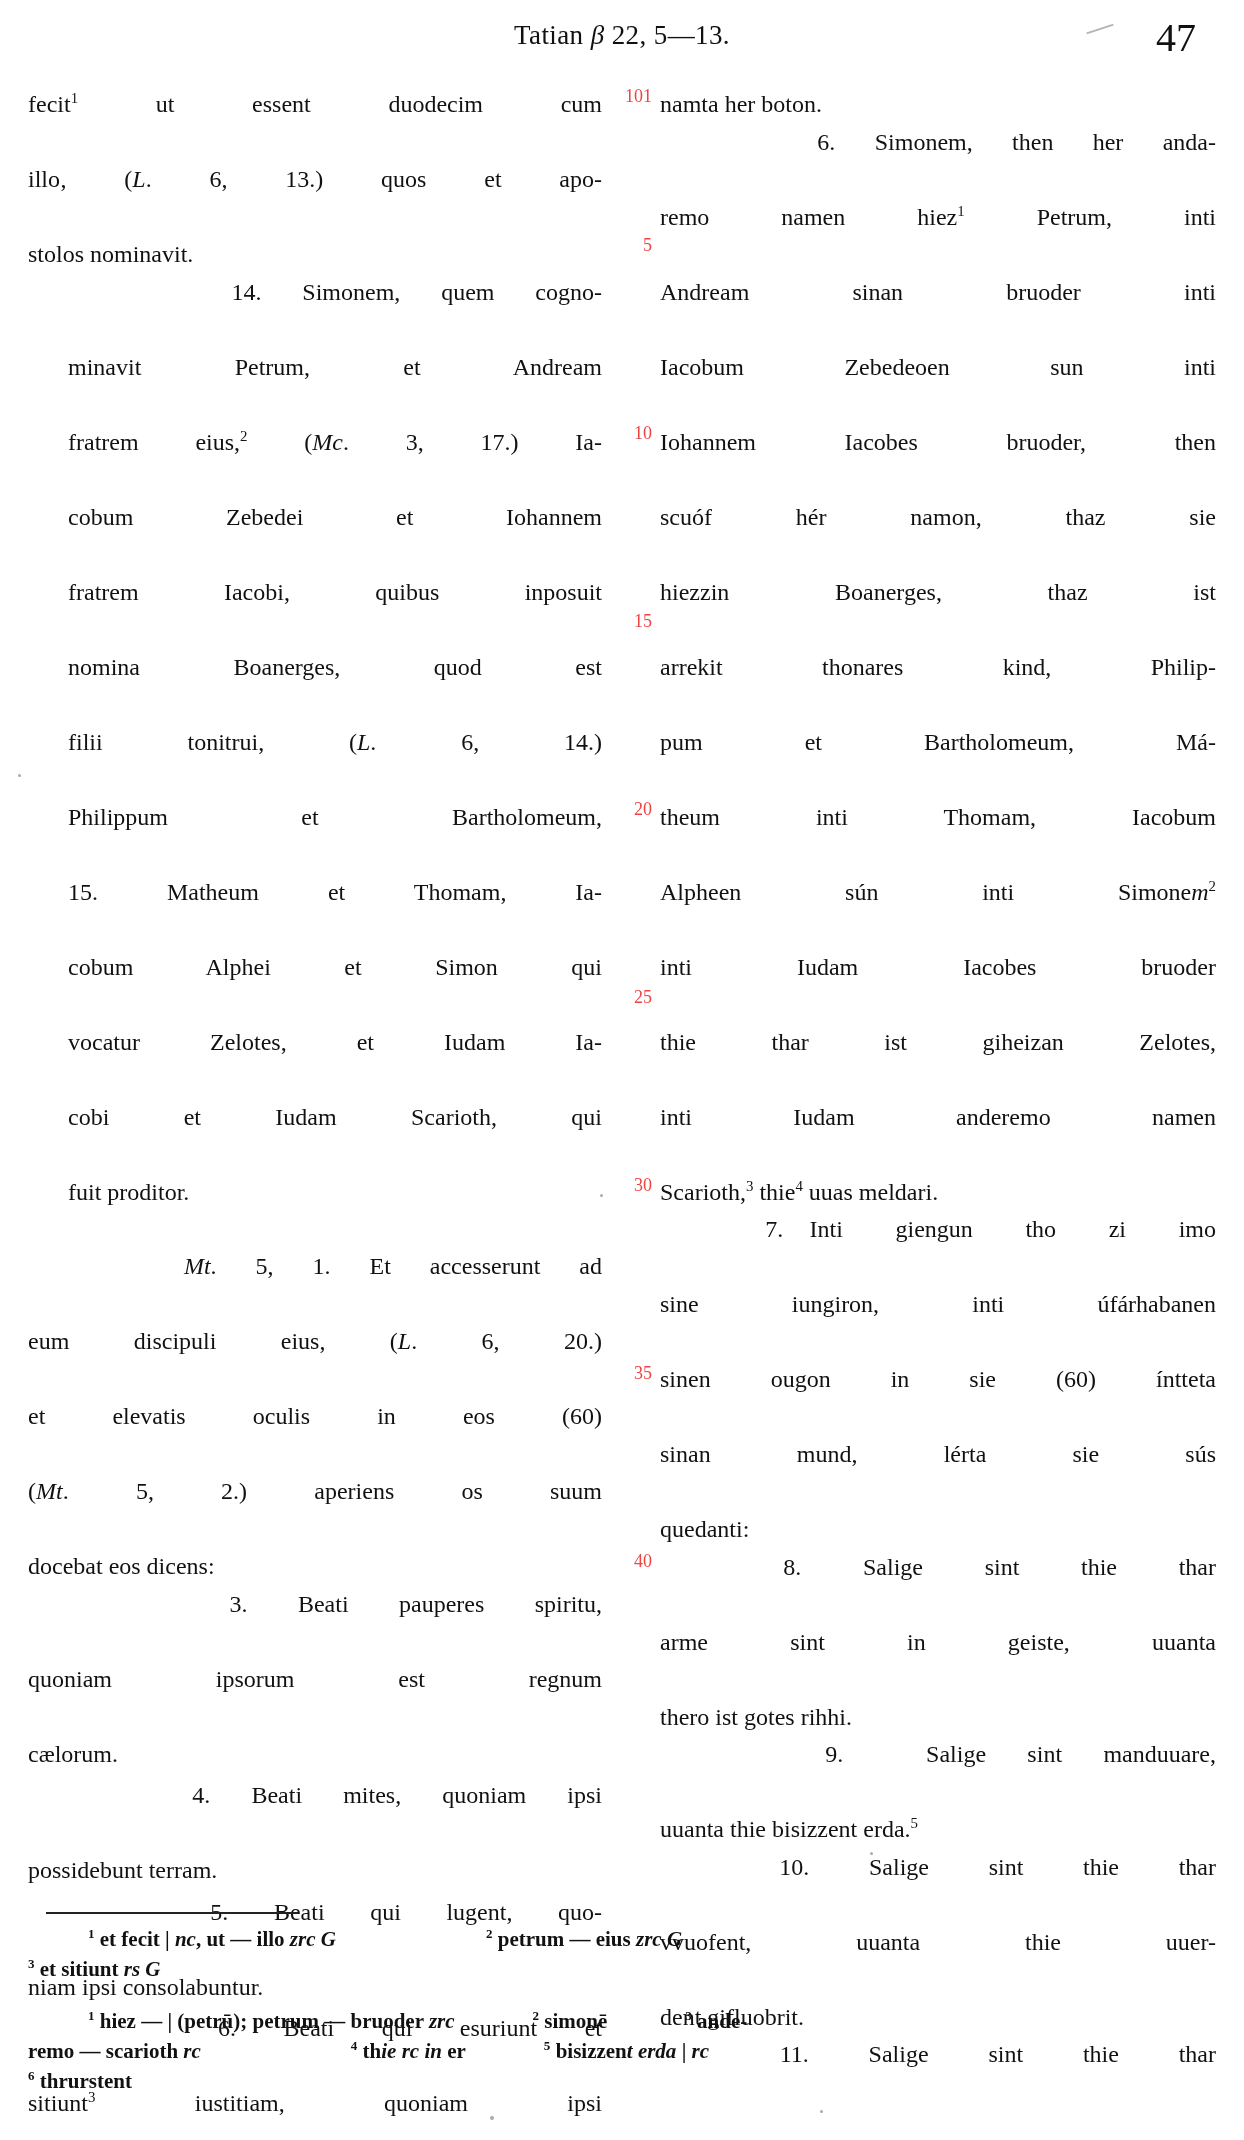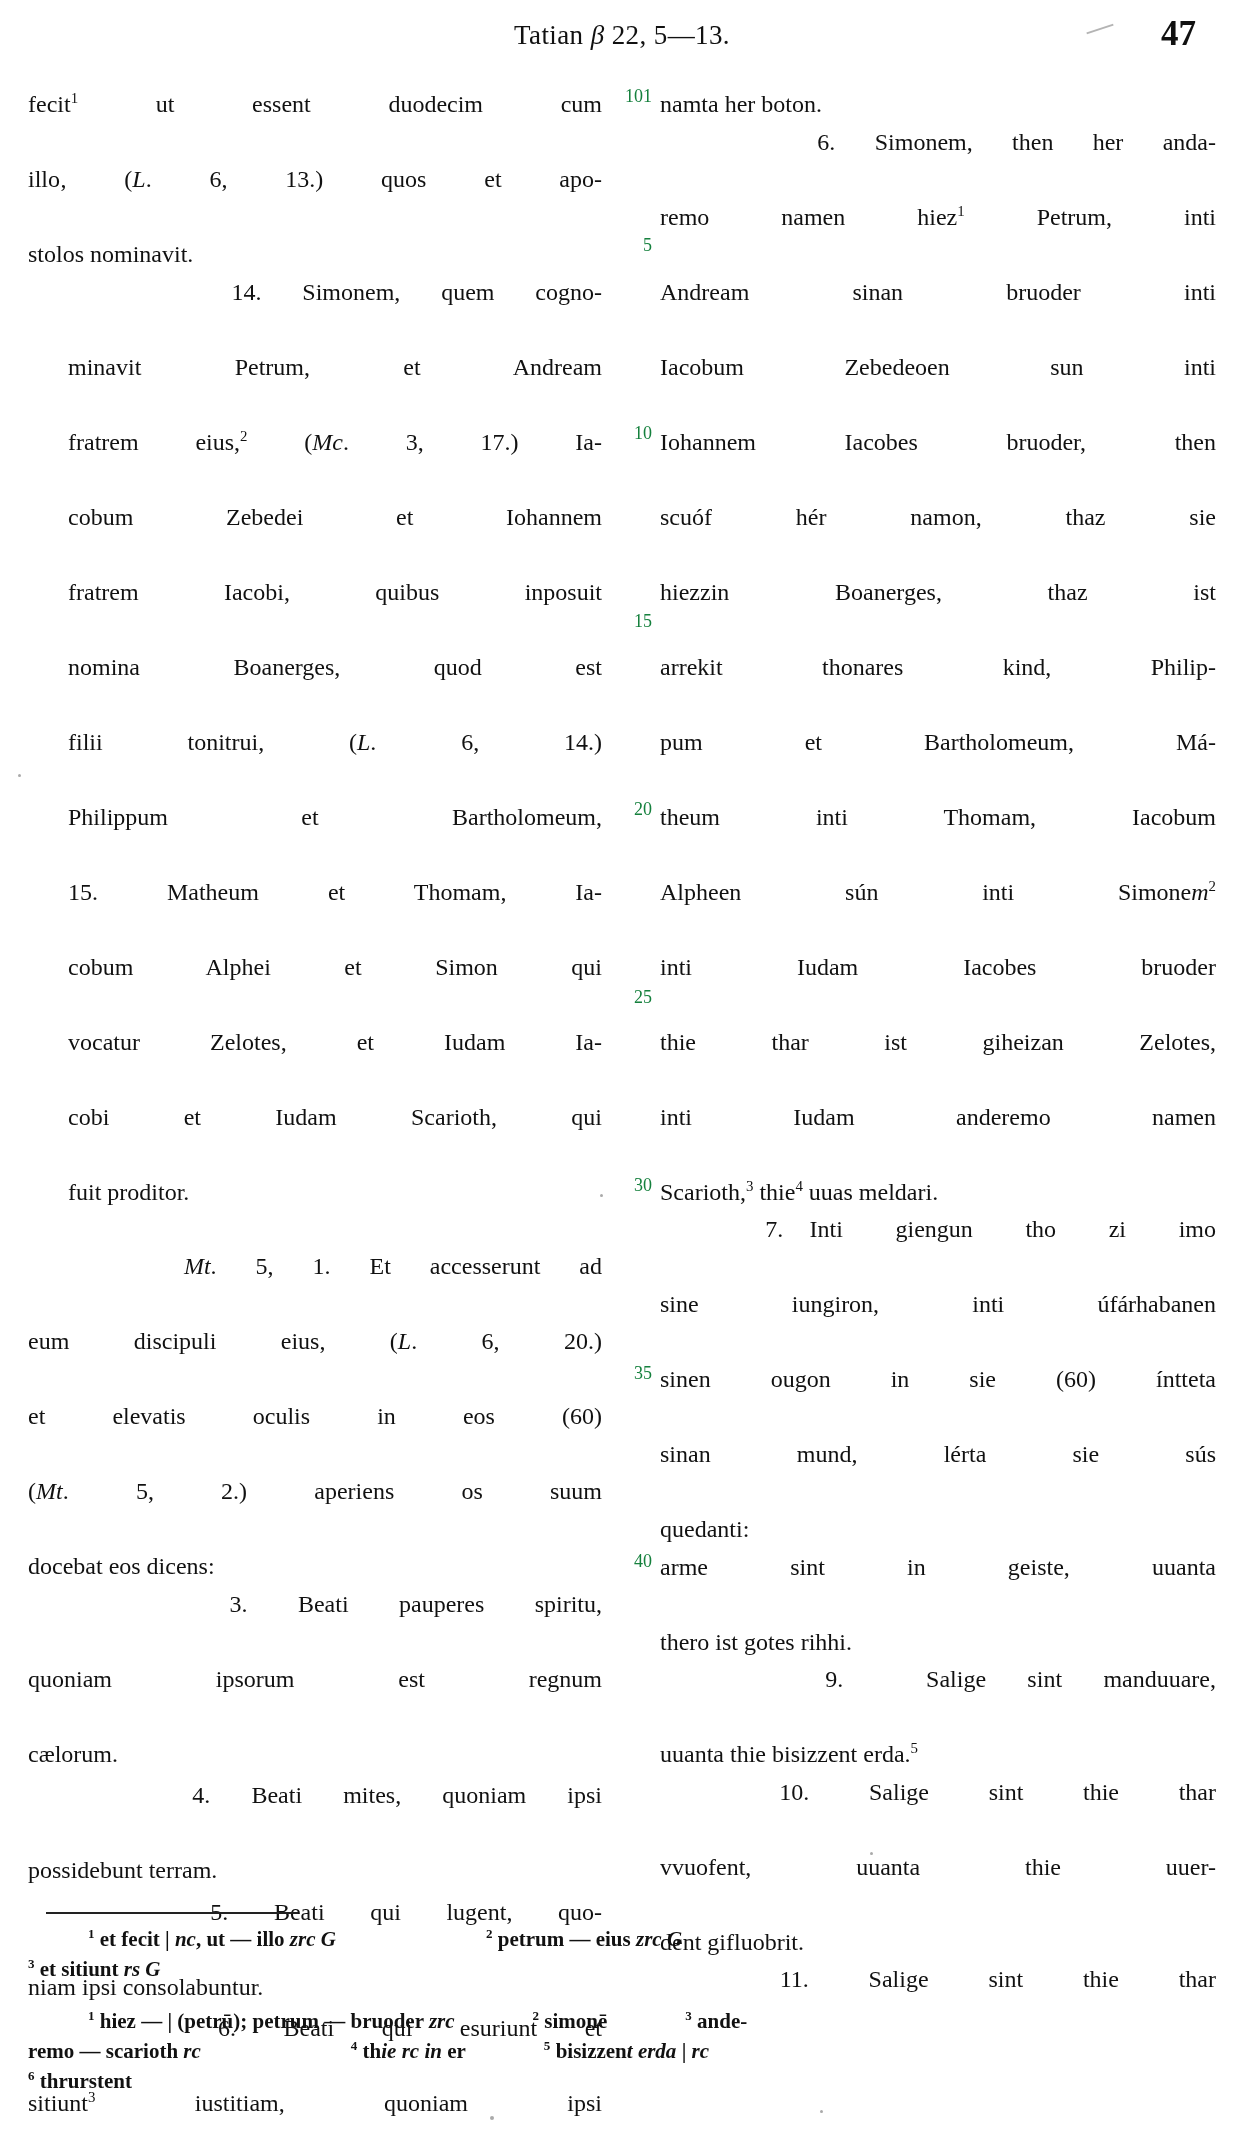--- a/index.html
+++ b/index.html
@@ -38,22 +38,22 @@
     font-size: 27px;
     letter-spacing: 0.4px;
   }
   .header-title .it {
     font-style: italic;
   }
   .header-page {
     position: absolute;
     right: 8px;
     top: 0px;
-    font-size: 35px;
-    font-weight: bold;
+    font-size: 40px;
+    font-weight: normal;
   }
   .header-smudge {
     position: absolute;
     right: 90px;
     top: 14px;
     width: 28px;
     height: 2px;
     background: #777;
     transform: rotate(-18deg);
     opacity: .55;
@@ -112,21 +112,21 @@
     display: inline-block;
     width: 100%;
   }
   .jl.last::after { display: none; }
 
   
   .linenum {
     position: absolute;
     font-size: 18px;
     font-family: "Liberation Serif", serif;
-    color: #15803d;
+    color: #ef4444;
     text-align: right;
     width: 40px;
   }
   .col-right .linenum { left: -4px; }
 
   
   .footnotes {
     position: absolute;
     left: 28px;
     right: 28px;
@@ -268,20 +268,21 @@
 
       <p class="para">
         <span class="jl">&nbsp;&nbsp;&nbsp;&nbsp;7. Inti&nbsp; giengun&nbsp; tho&nbsp; zi&nbsp; imo</span>
         <span class="jl">sine iungiron, inti úfárhabanen</span>
         <span class="jl">sinen ougon in sie (60) íntteta</span>
         <span class="jl">sinan&nbsp; mund,&nbsp; lérta&nbsp; sie&nbsp; sús</span>
         <span class="jl last">quedanti:</span>
       </p>
 
       <p class="para">
+        <span class="jl">&nbsp;&nbsp;&nbsp;&nbsp;8.&nbsp; Salige&nbsp; sint&nbsp; thie&nbsp; thar</span>
         <span class="jl">arme&nbsp; sint&nbsp; in&nbsp; geiste,&nbsp; uuanta</span>
         <span class="jl last">thero ist gotes rihhi.</span>
       </p>
 
       <p class="para">
         <span class="jl">&nbsp;&nbsp;&nbsp;&nbsp;9.&nbsp; Salige sint manduuare,</span>
         <span class="jl last">uuanta thie bisizzent erda.<sup>5</sup></span>
       </p>
 
       <p class="para">

